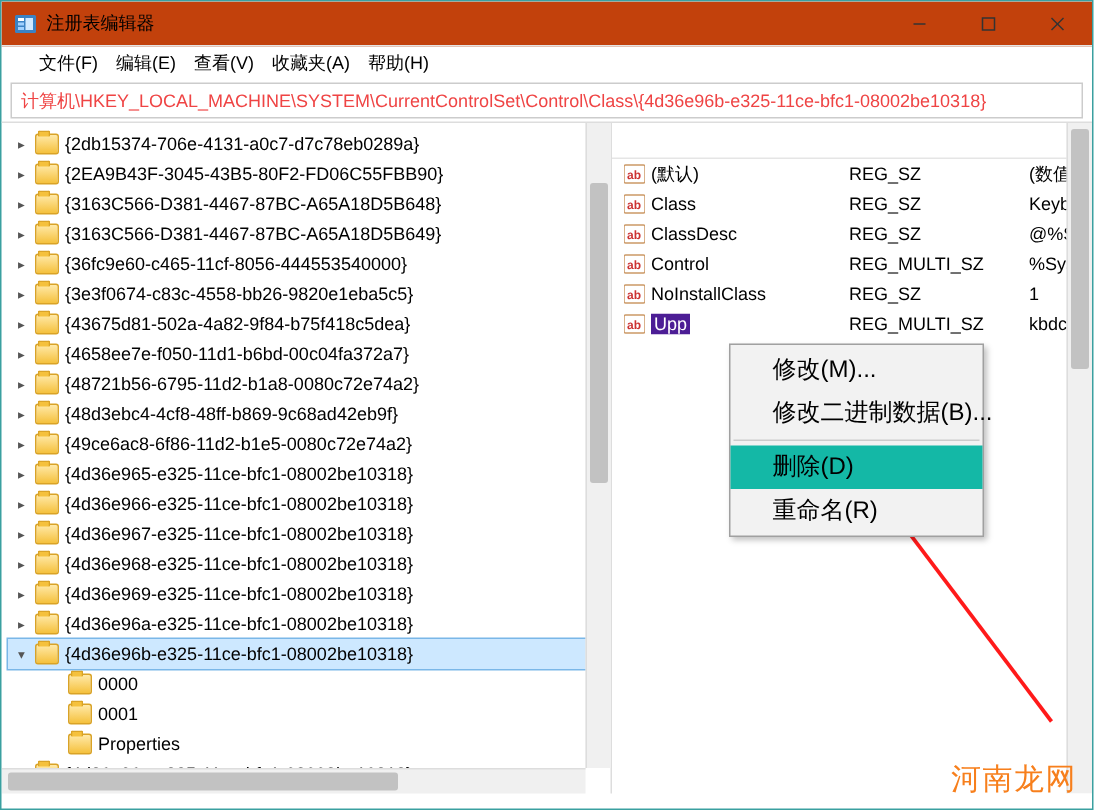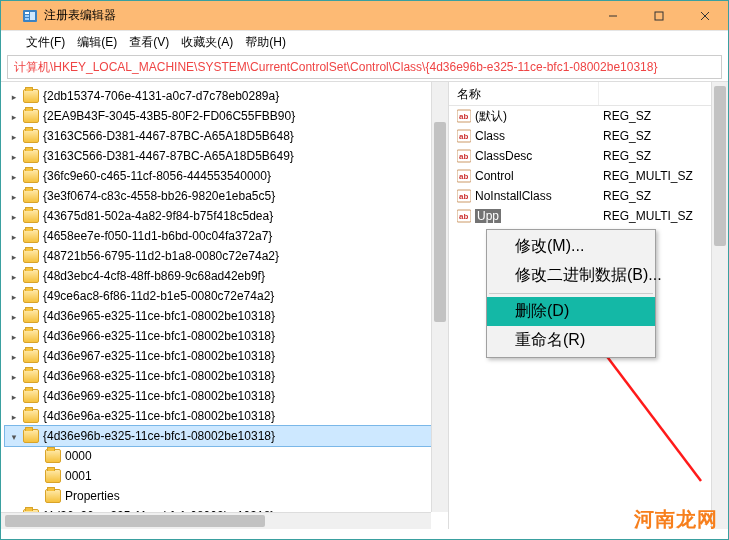--- a/index.html
+++ b/index.html
@@ -1,51 +1,51 @@
 <!DOCTYPE html>
 <html><head>
 <meta charset="utf-8">
 <style>
 * { margin: 0; padding: 0; box-sizing: border-box; font-family: "Microsoft YaHei", "Segoe UI", sans-serif; }
 body { width: 729px; height: 540px; background: #fff; overflow: hidden; position: relative; border: 1px solid #3aa0a0; }
-.titlebar { height: 30px; display: flex; align-items: center; padding-left: 21px; background: #fdba74; border-bottom: 1px solid #e5e5e5; }
+.titlebar { height: 30px; display: flex; align-items: center; padding-left: 8px; background: #c2410c; border-bottom: 1px solid #e5e5e5; }
 .titlebar .app-icon { width: 16px; height: 16px; margin-right: 6px; }
 .title-text { font-size: 12px; flex: 1; }
 .win-controls { display: flex; height: 100%; }
 .win-btn { width: 46px; display: flex; align-items: center; justify-content: center; font-size: 10px; color: #333; }
 .menubar { height: 22px; display: flex; align-items: center; padding: 0 21px; font-size: 12px; gap: 4px; }
 .menubar span { padding: 2px 4px; }
 .addressbar { height: 24px; border: 1px solid #ccc; margin: 2px 6px; font-size: 12px; display: flex; align-items: center; padding: 0 6px; color: #ef4444; white-space: nowrap; overflow: hidden; }
 .main { display: flex; height: calc(100% - 30px - 22px - 28px - 10px); border-top: 1px solid #ddd; }
-.tree-pane { width: 448px; overflow: auto; border-right: 1px solid #ddd; padding: 4px 16px 4px 4px; }
+.tree-pane { width: 407px; overflow: auto; border-right: 1px solid #ddd; padding: 4px 16px 4px 4px; }
 .tree-item { display: flex; align-items: center; height: 20px; font-size: 12px; white-space: nowrap; padding-right: 6px; }
 .tree-item .connector { width: 18px; color:#999; text-align:center; font-size:10px; }
 .tree-item.expand .connector::before { content:"▾"; font-size:9px; color:#555;}
 .tree-item:not(.expand):not(.leaf) .connector::before { content:"▸"; font-size:9px; color:#555;}
 .tree-item.leaf .connector::before { content:""; }
 .folder-icon { width:16px; height:14px; margin-right:4px; background: linear-gradient(#ffe9a8,#f5c13d); border:1px solid #d9a327; border-radius:2px; position:relative; flex:none;}
 .folder-icon::before{content:"";position:absolute;top:-3px;left:1px;width:6px;height:3px;background:#f5c13d;border:1px solid #d9a327;border-bottom:none;border-radius:1px 1px 0 0;}
 .tree-item.selected { background:#cde8ff; outline:1px solid #7ab7e8;}
 .tree-item.child { padding-left: 22px; }
 .list-pane { flex:1; overflow:hidden; position:relative; }
 .list-header { display:flex; height:24px; border-bottom:1px solid #e5e5e5; font-size:12px; }
 .col { padding:4px 8px; border-right:1px solid #eee; }
 .col.name{width:150px;} .col.type{width:120px;} .col.data{flex:1;}
 .list-body { font-size:12px; }
 .list-row { display:flex; align-items:center; height:20px; }
 .list-row .cell{ padding:0 8px; white-space:nowrap; overflow:hidden;}
 .cell.name{width:150px; display:flex; align-items:center; gap:4px;} .cell.type{width:120px;} .cell.data{flex:1;}
 .val-icon{width:14px;height:14px;flex:none;}
-.list-row.sel .cell.name span.txt{ background:#737373; color:#fff; padding:0 2px;text-align:center;}
+.list-row.sel .cell.name span.txt{ background:#4c1d95; color:#fff; padding:0 2px;text-align:center;}
 .context-menu{position:absolute; left:485px; top:228px; width:170px; background:#f2f2f2; border:1px solid #a0a0a0; box-shadow:2px 2px 4px rgba(0,0,0,.25); font-size:16px; padding:2px 0; z-index:20;}
 .context-menu .mi{padding:4px 28px; white-space:nowrap;}
 .context-menu .sep{height:1px;background:#ccc;margin:3px 2px;}
 .context-menu .mi.hi{background:#14b8a6;}
 .arrow{position:absolute;z-index:15;pointer-events:none;}
-.watermark{position:absolute;right:10px;bottom:6px;font-size:20px;color:#f77f1c;font-weight:bold;letter-spacing:1px;}
+.watermark{position:absolute;right:10px;bottom:6px;font-size:20px;color:#f77f1c;font-weight:normal;letter-spacing:1px;}
 .scrollbar-v{position:absolute;right:0;top:0;bottom:0;width:17px;background:#f0f0f0;border-left:1px solid #ddd;}
 .scrollbar-v .thumb{position:absolute;left:2px;right:2px;top:4px;height:160px;background:#c2c2c2;border-radius:2px;}
 .tree-pane{position:relative;}
 .tree-scroll-v{position:absolute;right:0;top:0;bottom:17px;width:17px;background:#f0f0f0;border-left:1px solid #ddd;}
 .tree-scroll-v .thumb{position:absolute;left:2px;right:2px;top:40px;height:200px;background:#c2c2c2;border-radius:2px;}
 .tree-scroll-h{position:absolute;left:0;right:17px;bottom:0;height:17px;background:#f0f0f0;border-top:1px solid #ddd;}
 .tree-scroll-h .thumb{position:absolute;top:2px;bottom:2px;left:4px;width:260px;background:#c2c2c2;border-radius:2px;}
 .tree-inner{padding-bottom:20px;}
 </style>
 </head>
@@ -208,21 +208,20 @@
       </div>
     <div class="tree-scroll-v">
         <div class="thumb"></div>
       </div>
     <div class="tree-scroll-h">
         <div class="thumb"></div>
       </div>
   </div>
   <div class="list-pane">
     <div class="list-header">
-      <div class="col name">名称</div>
     </div>
     <div class="list-body" id="list-body">
         <div class="list-row">
           <div class="cell name">
             <svg class="val-icon" viewBox="0 0 14 14">
               <rect x="0" y="1" width="14" height="12" rx="1" fill="#fff" stroke="#c96"></rect>
               <text x="2" y="10" font-size="8" fill="#c33" font-weight="bold">ab</text>
             </svg>
             <span class="txt">(默认)</span>
           </div>

